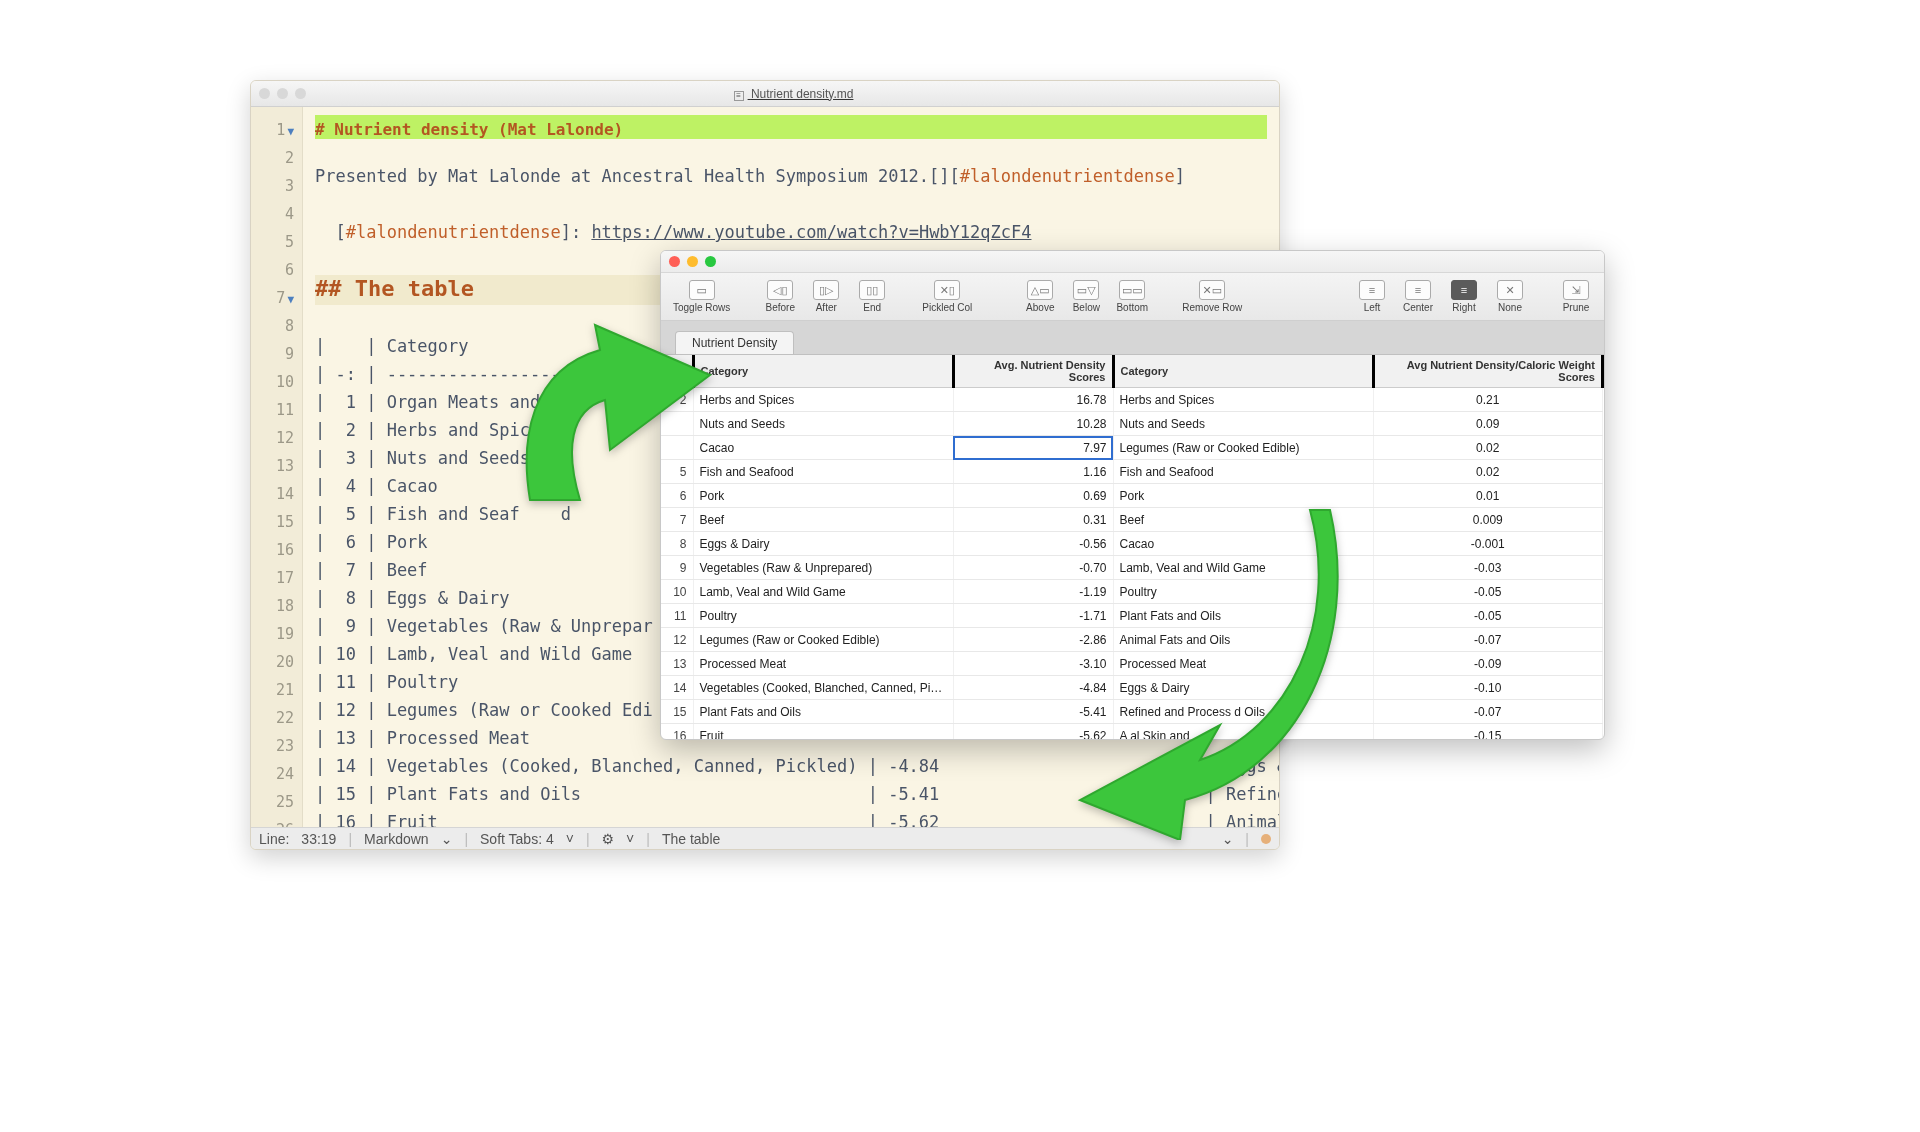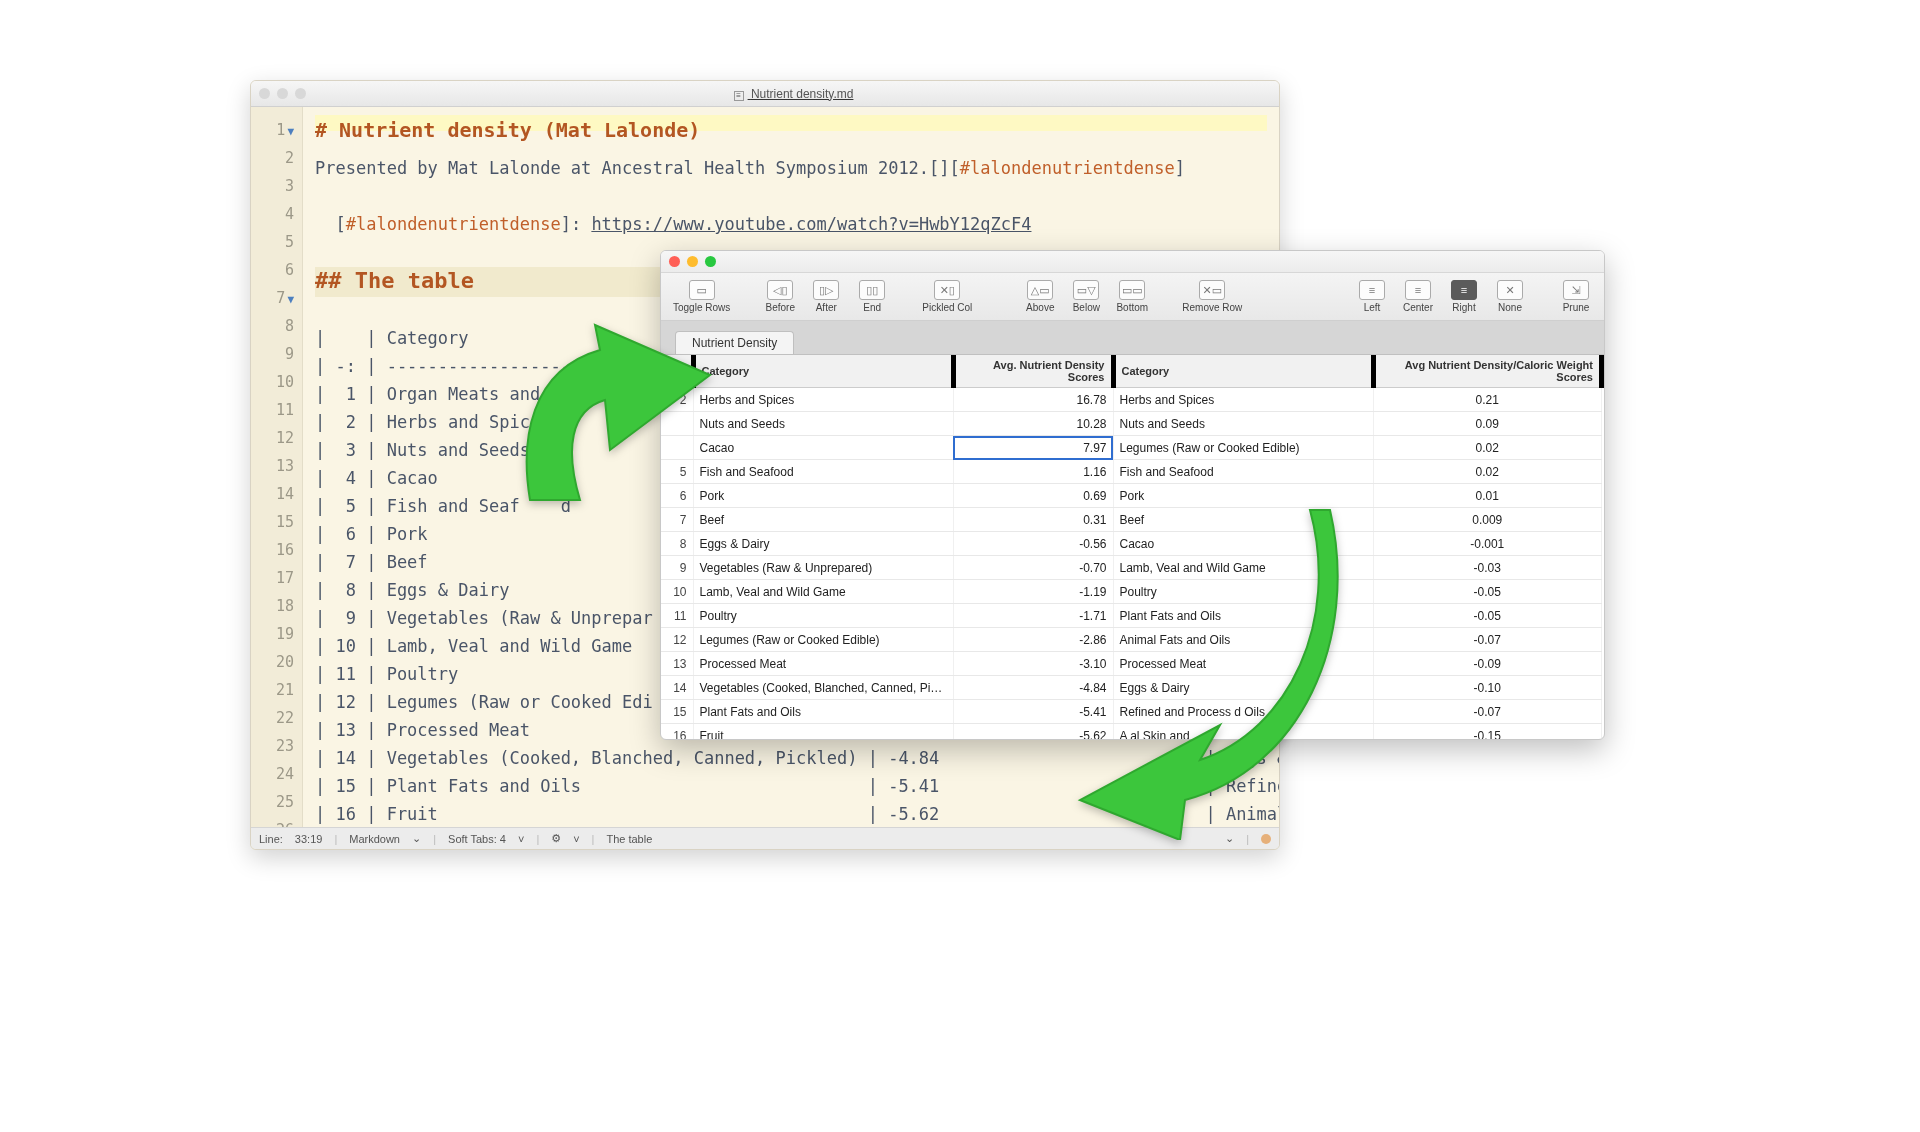--- a/index.html
+++ b/index.html
@@ -65,30 +65,30 @@
 .code {
   flex:1;
   background:#faf5e4;
   padding: 8px 12px 0 12px;
   font-size: 17px;
   color:#4a5568;
   white-space: pre;
   overflow:hidden;
 }
 .codeline { height:28px; line-height:26px; }
-.h1line { font-weight:bold; font-size:20px; color:#b35622; background:#fef9c3; height:16px; line-height:30px; margin-bottom:-4px;}
+.h1line { font-weight:bold; font-size:16px; color:#b35622; background:#bef264; height:24px; line-height:30px; margin-bottom:-4px;}
 .h2line { font-weight:bold; font-size:22px; color:#b35622; background:#f1eacd; height:30px; line-height:28px; }
 .link-orange { color:#c05f2a; }
 .link-under { text-decoration: underline; color:#4a5568; }
 
 .editor-status {
   height:22px;
   background:#ececec;
   border-top:1px solid #d5d5d5;
-  font-size:11px;
+  font-size:14px;
   color:#555;
   display:flex;
   align-items:center;
   padding:0 8px;
   gap:12px;
 }
 .editor-status .sep { color:#bbb; }
 .editor-status .spacer { flex:1; }
 .status-circ { width:10px;height:10px;border-radius:50%;background:#e6b07a;}
 
@@ -168,21 +168,21 @@
 .grid {
   flex:1;
   overflow:hidden;
   font-size:12px;
   color:#222;
 }
 .grid table { width:100%; border-collapse:collapse; table-layout:fixed; }
 .grid th {
   background:#f1f1f1;
   border-bottom:1px solid #ccc;
-  border-right:5px solid #000000;
+  border-right:3px solid #000000;
   padding:4px 6px;
   font-weight:600;
   font-size:11px;
   color:#333;
   margin-top:24px;
 }
 .grid td {
   border-bottom:1px solid #e8e8e8;
   border-right:1px solid #f0f0f0;
   padding:4px 6px;

